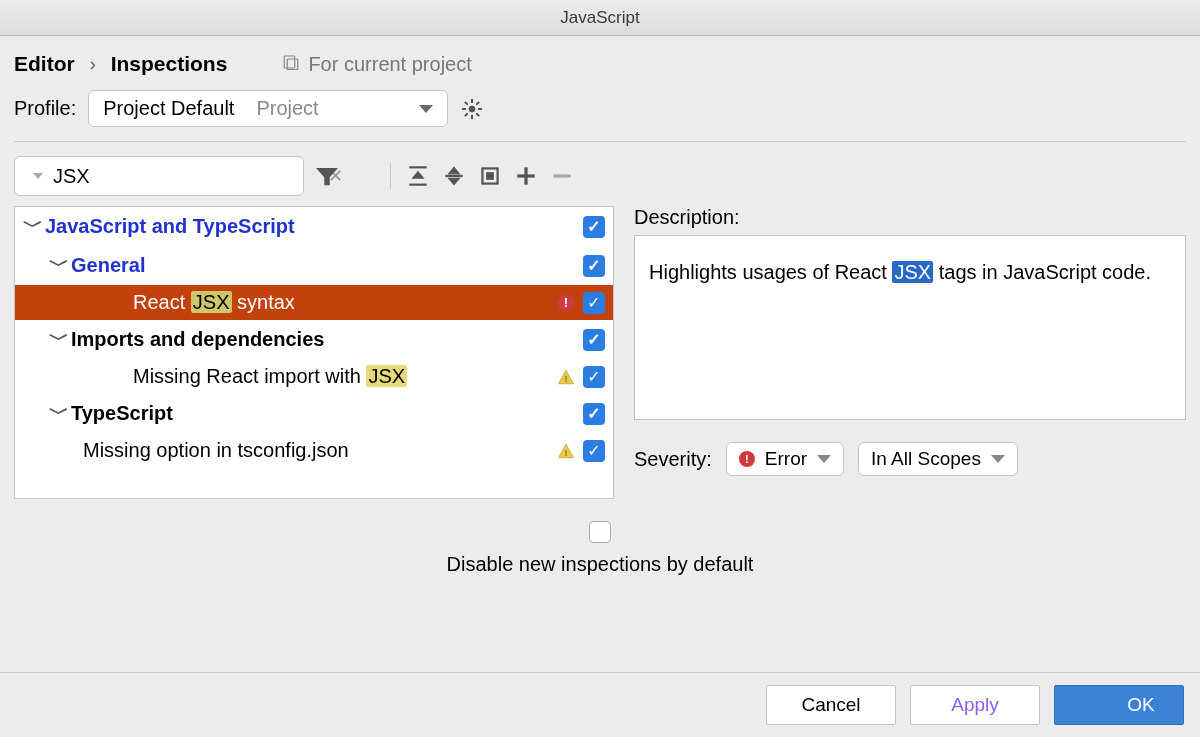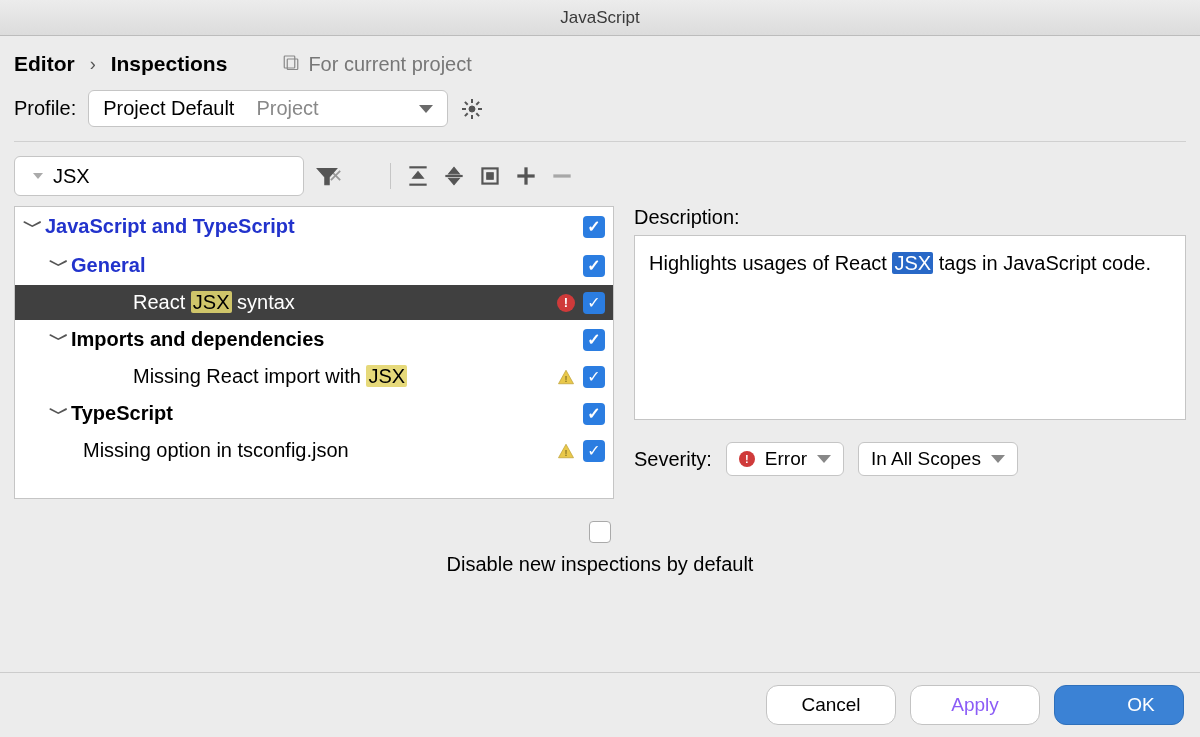--- a/index.html
+++ b/index.html
@@ -114,21 +114,21 @@
   .tree-row .spacer { flex:1;}
   .tree-row .check {
     width:22px; height:22px;
     border-radius:4px;
     background:#2b7de1;
     display:flex; align-items:center; justify-content:center;
     color:#fff; font-size:16px;
     margin-left:auto;
   }
   .tree-row.selected {
-    background:#404040; color:#fff;
+    background:#c2410c; color:#fff;
   }
   .indent1 { padding-left:34px;}
   .indent2 { padding-left:70px;}
   .hl-yellow { background:#e6d97a; padding:0 2px; border-radius:2px;}
   .hl-yellow-sel { background:#cfc56a; color:#000; padding:0 2px; border-radius:2px;}
   .hl-blue { background:#2868c7; color:#fff; padding:0 2px; border-radius:2px;}
   .warn-icon { width:18px; height:18px; }
   .warn-icon svg { width:100%; height:100%;}
   .err-icon {
     width:18px; height:18px; border-radius:50%;
@@ -137,21 +137,21 @@
     font-size:13px; font-weight:700;
   }
   .right-panel {
     flex:1;
     font-size:20px;
   }
   .desc-label { margin-bottom:6px; }
   .desc-box {
     border:1px solid #c5c5c5;
     background:#fff;
-    padding:12px 14px;
+    padding:21px 14px;
     height:185px;
     line-height:1.5;
   }
   .severity-row {
     display:flex; align-items:center; gap:14px;
     margin-top:22px;
   }
   .combo {
     display:flex; align-items:center; gap:10px;
     border:1px solid #c5c5c5; border-radius:6px;
@@ -173,21 +173,21 @@
   .footer {
     position:absolute;
     left:0; right:0; bottom:0;
     border-top:1px solid #ccc;
     background:#ececec;
     padding:12px 16px;
     display:flex; justify-content:flex-end; gap:14px;
   }
   .btn {
     min-width:130px; height:40px;
-    border-radius:12px;
+    border-radius:2px;
     border:1px solid #c3c3c3;
     background:#fff;
     font-size:19px;
     display:flex; align-items:center; justify-content:center;
   }
   .btn.default { background:#3b82d5; border-color:#2f70bb; color:#fff;padding-left:44px;}
   .btn.disabled { color:#8b5cf6;}
 </style>
 </head>
 <body>

